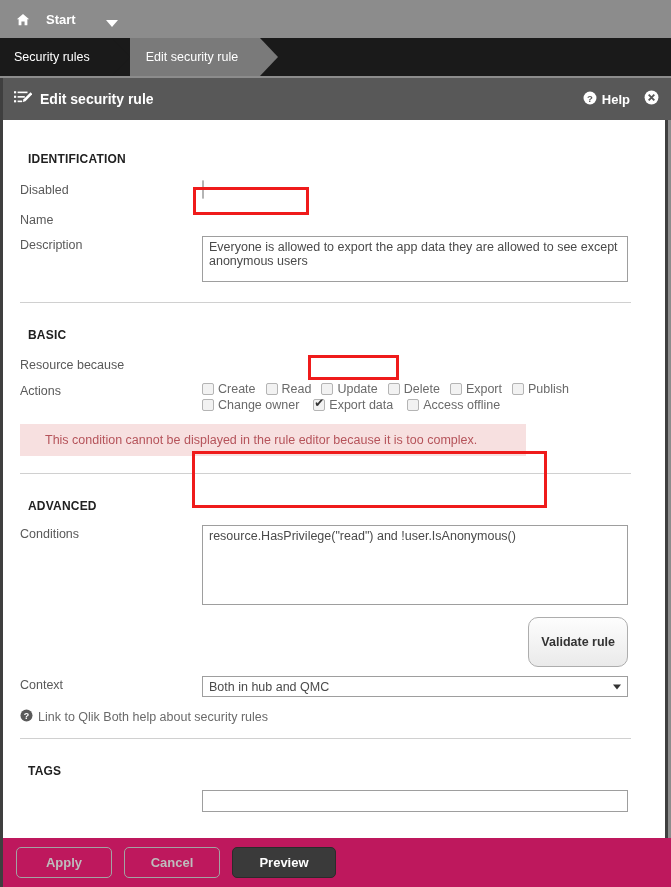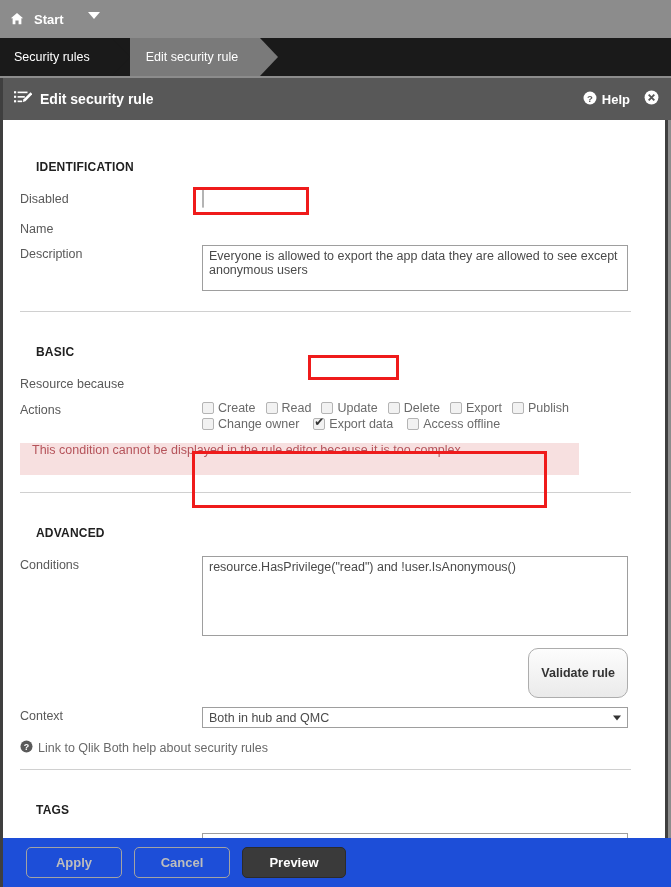--- a/index.html
+++ b/index.html
@@ -17,22 +17,22 @@
   }
 
   
   .topbar {
     position: absolute; left: 0; top: 0;
     width: 671px; height: 38px;
     background: #8c8c8c;
     display: flex; align-items: center;
   }
   .start-btn {
-    display: flex; align-items: flex-start;
-    gap: 10px; padding-left: 10px;
+    display: flex; align-items: flex-end;
+    gap: 16px; padding-left: 16px;
     color: #ffffff; font-size: 13px; font-weight: bold;
   }
   .home-icon { display: inline-block; width: 14px; height: 14px; }
   .caret-dn {
     margin-left: 14px;
     width: 0; height: 0;
     border-left: 6px solid transparent;
     border-right: 6px solid transparent;
     border-top: 7px solid #ffffff;
   }
@@ -90,21 +90,21 @@
     width: 668px; height: 718px;
     background: #ffffff;
     border-right: 3px solid #3f3f3f;
     overflow: hidden;
   }
   .inner { padding: 0 20px; }
 
   .section-title {
     font-size: 12px; font-weight: bold; color: #212121;
     letter-spacing: 0.2px;
-    margin: 16px; padding: 0;
+    margin: 8px; padding: 0;
   }
   .hr { height: 1px; background: #d0d0d0; width: 611px; }
 
   .row { display: flex; align-items: flex-start; }
   .lbl {
     width: 182px; flex: none;
     font-size: 12.5px; color: #595959;
     padding-top: 2px;
   }
   .ctl { flex: 1; position: relative; }
@@ -159,24 +159,24 @@
     border-radius: 2px;
   }
   .cbox.checked::after {
     content: "✔";
     position: absolute; left: 0px; top: -4px;
     font-size: 12px; color: #333; line-height: 14px;
   }
 
   
   .warn {
-    width: 559px; height: 32px;
+    width: 506px; height: 32px;
     background: #f7e0e0;
-    display: flex; align-items: flex-start;
-    padding-left: 12px;
+    display: flex; align-items: center;
+    padding-left: 25px;
     color: #b5535a; font-size: 12.5px;
   }
 
   
   .btn {
     font-family: "Liberation Sans", sans-serif;
     font-size: 12.5px; font-weight: bold;
     border: 1px solid #adadad;
     background: linear-gradient(#fdfdfd,#eaeaea);
     color: #333;
@@ -187,23 +187,23 @@
 
   .helplink-row {
     display: flex; align-items: center; gap: 5px;
     font-size: 12.5px; color: #6a6a6a;
   }
 
   
   .footer {
     position: absolute; left: 0; top: 838px;
     width: 671px; height: 49px;
-    background: #1d4ed8;
+    background: #be185d;
     display: flex; align-items: center;
-    padding-left: 23px; gap: 12px;
+    padding-left: 13px; gap: 12px;
     border-left: 3px solid #3f3f3f;
   }
   .fbtn {
     font-family: "Liberation Sans", sans-serif;
     font-size: 13px; font-weight: bold;
     border-radius: 5px;
     padding: 7px 0;
     width: 96px; text-align: center;
     cursor: pointer;
   }

